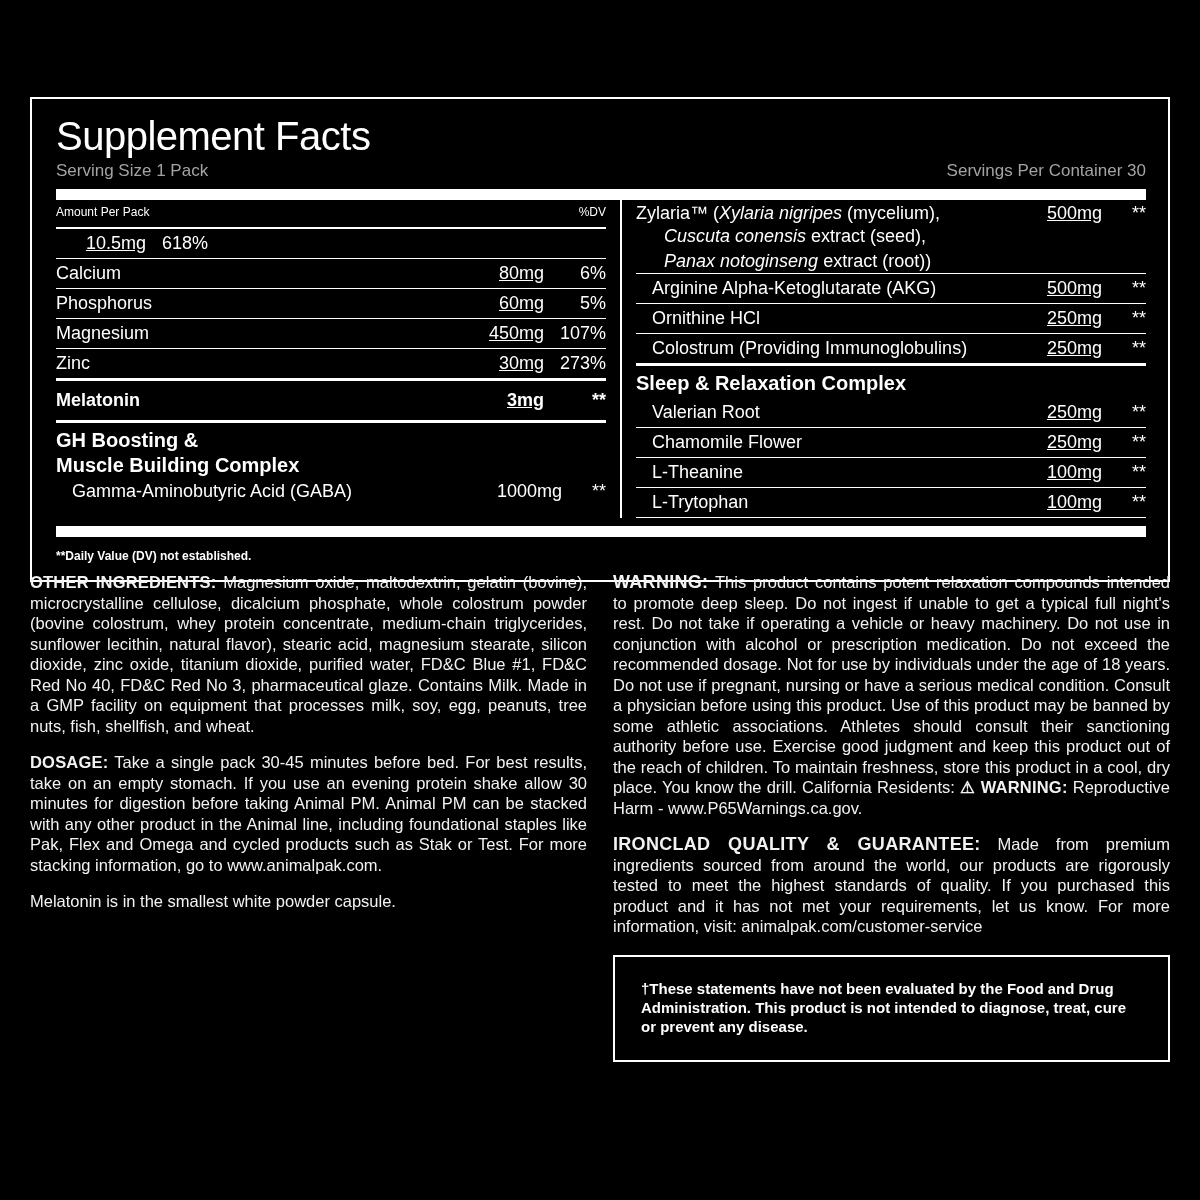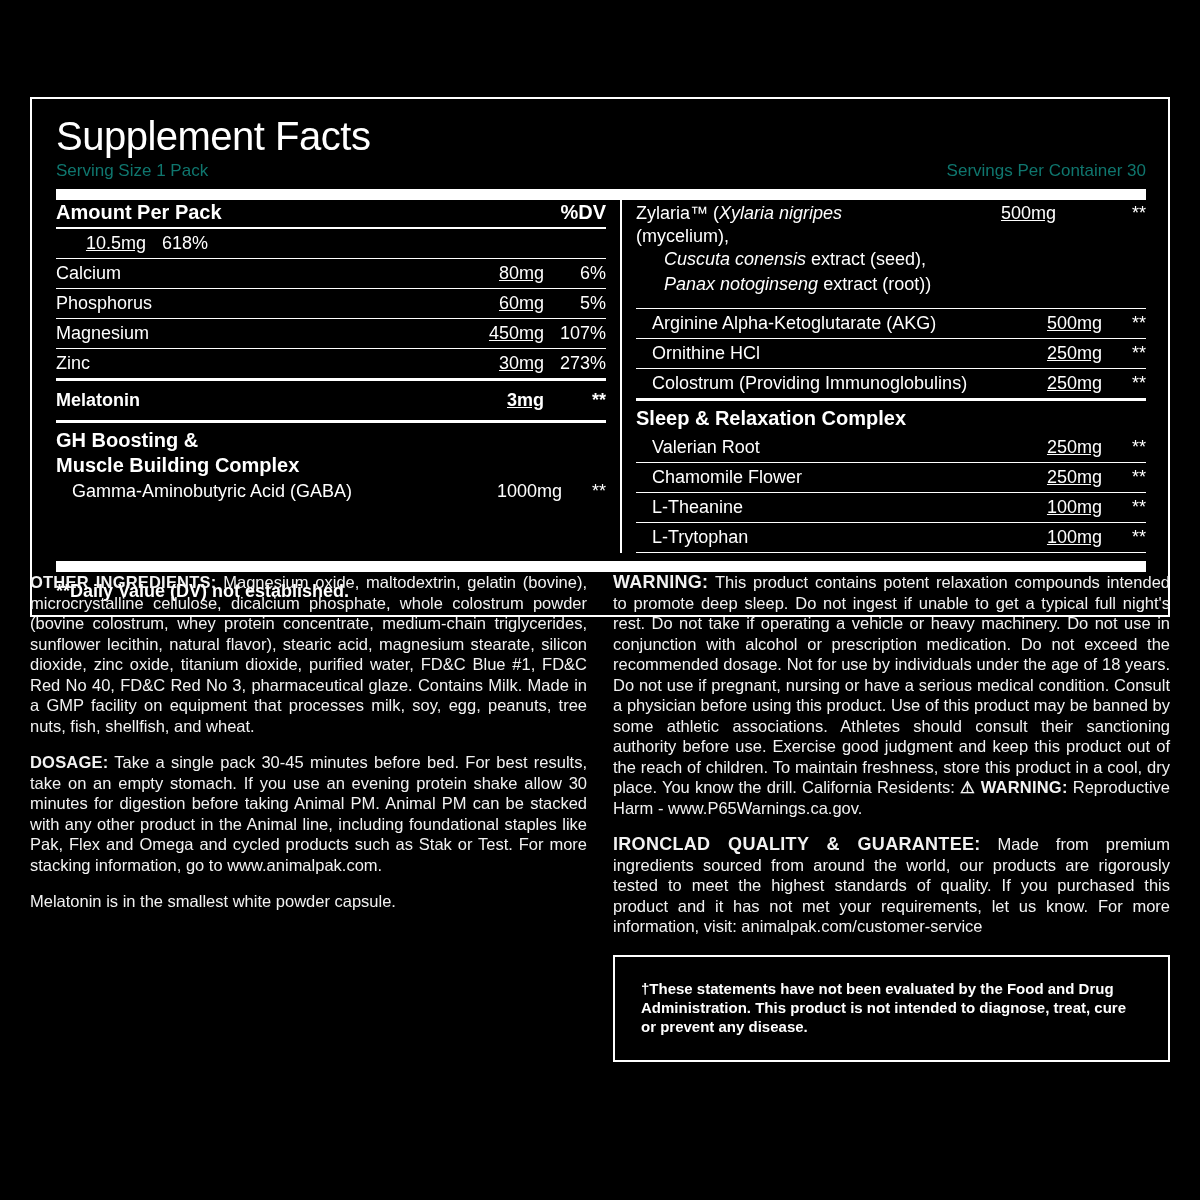--- a/index.html
+++ b/index.html
@@ -38,21 +38,21 @@
     font-weight: 400;
     letter-spacing: -0.5px;
     margin: 4px 0 2px 6px;
   }
   .serving-row {
     display: flex;
     justify-content: space-between;
     font-size: 17px;
     line-height: 20px;
     margin: 0 4px 0 6px;
-    color: #0f766e;
+    color: #a3a3a3;
   }
   .thick-rule {
     height: 11px;
     background: #ffffff;
     margin: 8px 4px 0 6px;
   }
 
   .columns {
     display: flex;
     margin: 0 4px 0 6px;
@@ -74,43 +74,43 @@
   }
 
   .line {
     display: flex;
     align-items: flex-start;
     font-size: 18px;
     line-height: 23px;
     padding: 3px 0 3px 0;
     border-bottom: 1px solid #ffffff;
   }
-  .line.no-rule { border-bottom: none; gap: 46px; }
+  .line.no-rule { border-bottom: none; }
   .line .nm {
     flex: 1;
     padding-right: 6px;
   }
   .line .amt {
     width: 90px;
     text-align: right;
     white-space: nowrap;
     text-decoration: underline;
   }
   .line .dv {
     width: 62px;
     text-align: right;
     white-space: nowrap;
   }
   .line .dv.small { width: 44px; }
   .bold { font-weight: bold; }
   .hdr-line {
     display: flex;
-    font-size: 20px;
+    font-size: 12px;
     line-height: 21px;
-    font-weight: bold;
+    font-weight: normal;
     padding: 2px 0 4px 0;
     border-bottom: 2px solid #ffffff;
   }
   .hdr-line .nm { flex: 1; }
   .hdr-line .dv { width: 62px; text-align: right; }
 
   .heavy-rule { border-bottom-width: 3px; }
   .group-title {
     font-size: 20px;
     line-height: 25px;
@@ -131,21 +131,21 @@
   .sub-line .nm { flex: 1; }
   .sub-line .amt { width: 90px; text-align: right; }
   .sub-line .dv { width: 44px; text-align: right; }
 
   .bottom-thick {
     height: 11px;
     background: #ffffff;
     margin: 8px 4px 0 6px;
   }
   .dv-note {
-    font-size: 18px;
+    font-size: 12px;
     line-height: 20px;
     font-weight: bold;
     margin: 9px 4px 0 6px;
   }
 
   
   .lower {
     position: absolute;
     left: 30px;
     top: 572px;
@@ -261,21 +261,21 @@
         <div class="line no-rule" style="padding-top:2px;padding-bottom:0;">
           <span class="nm">
             <span>Zylaria™ (</span><span class="ital">Xylaria nigripes</span><span> (mycelium),</span>
           </span>
           <span class="amt">500mg</span>
           <span class="dv small">**</span>
         </div>
         <div class="sub-line">
           <span class="nm indent-2"><span class="ital">Cuscuta conensis</span><span> extract (seed),</span></span>
         </div>
-        <div class="sub-line" style="border-bottom:1px solid #fff;padding-bottom:12px;">
+        <div class="sub-line" style="border-bottom:1px solid #fff;padding-bottom:0;">
           <span class="nm indent-2"><span class="ital">Panax notoginseng</span><span> extract (root))</span></span>
         </div>
 
         <div class="line">
           <span class="nm indent-1">Arginine Alpha-Ketoglutarate (AKG)</span>
           <span class="amt">500mg</span>
           <span class="dv small">**</span>
         </div>
         <div class="line">
           <span class="nm indent-1">Ornithine HCl</span>

